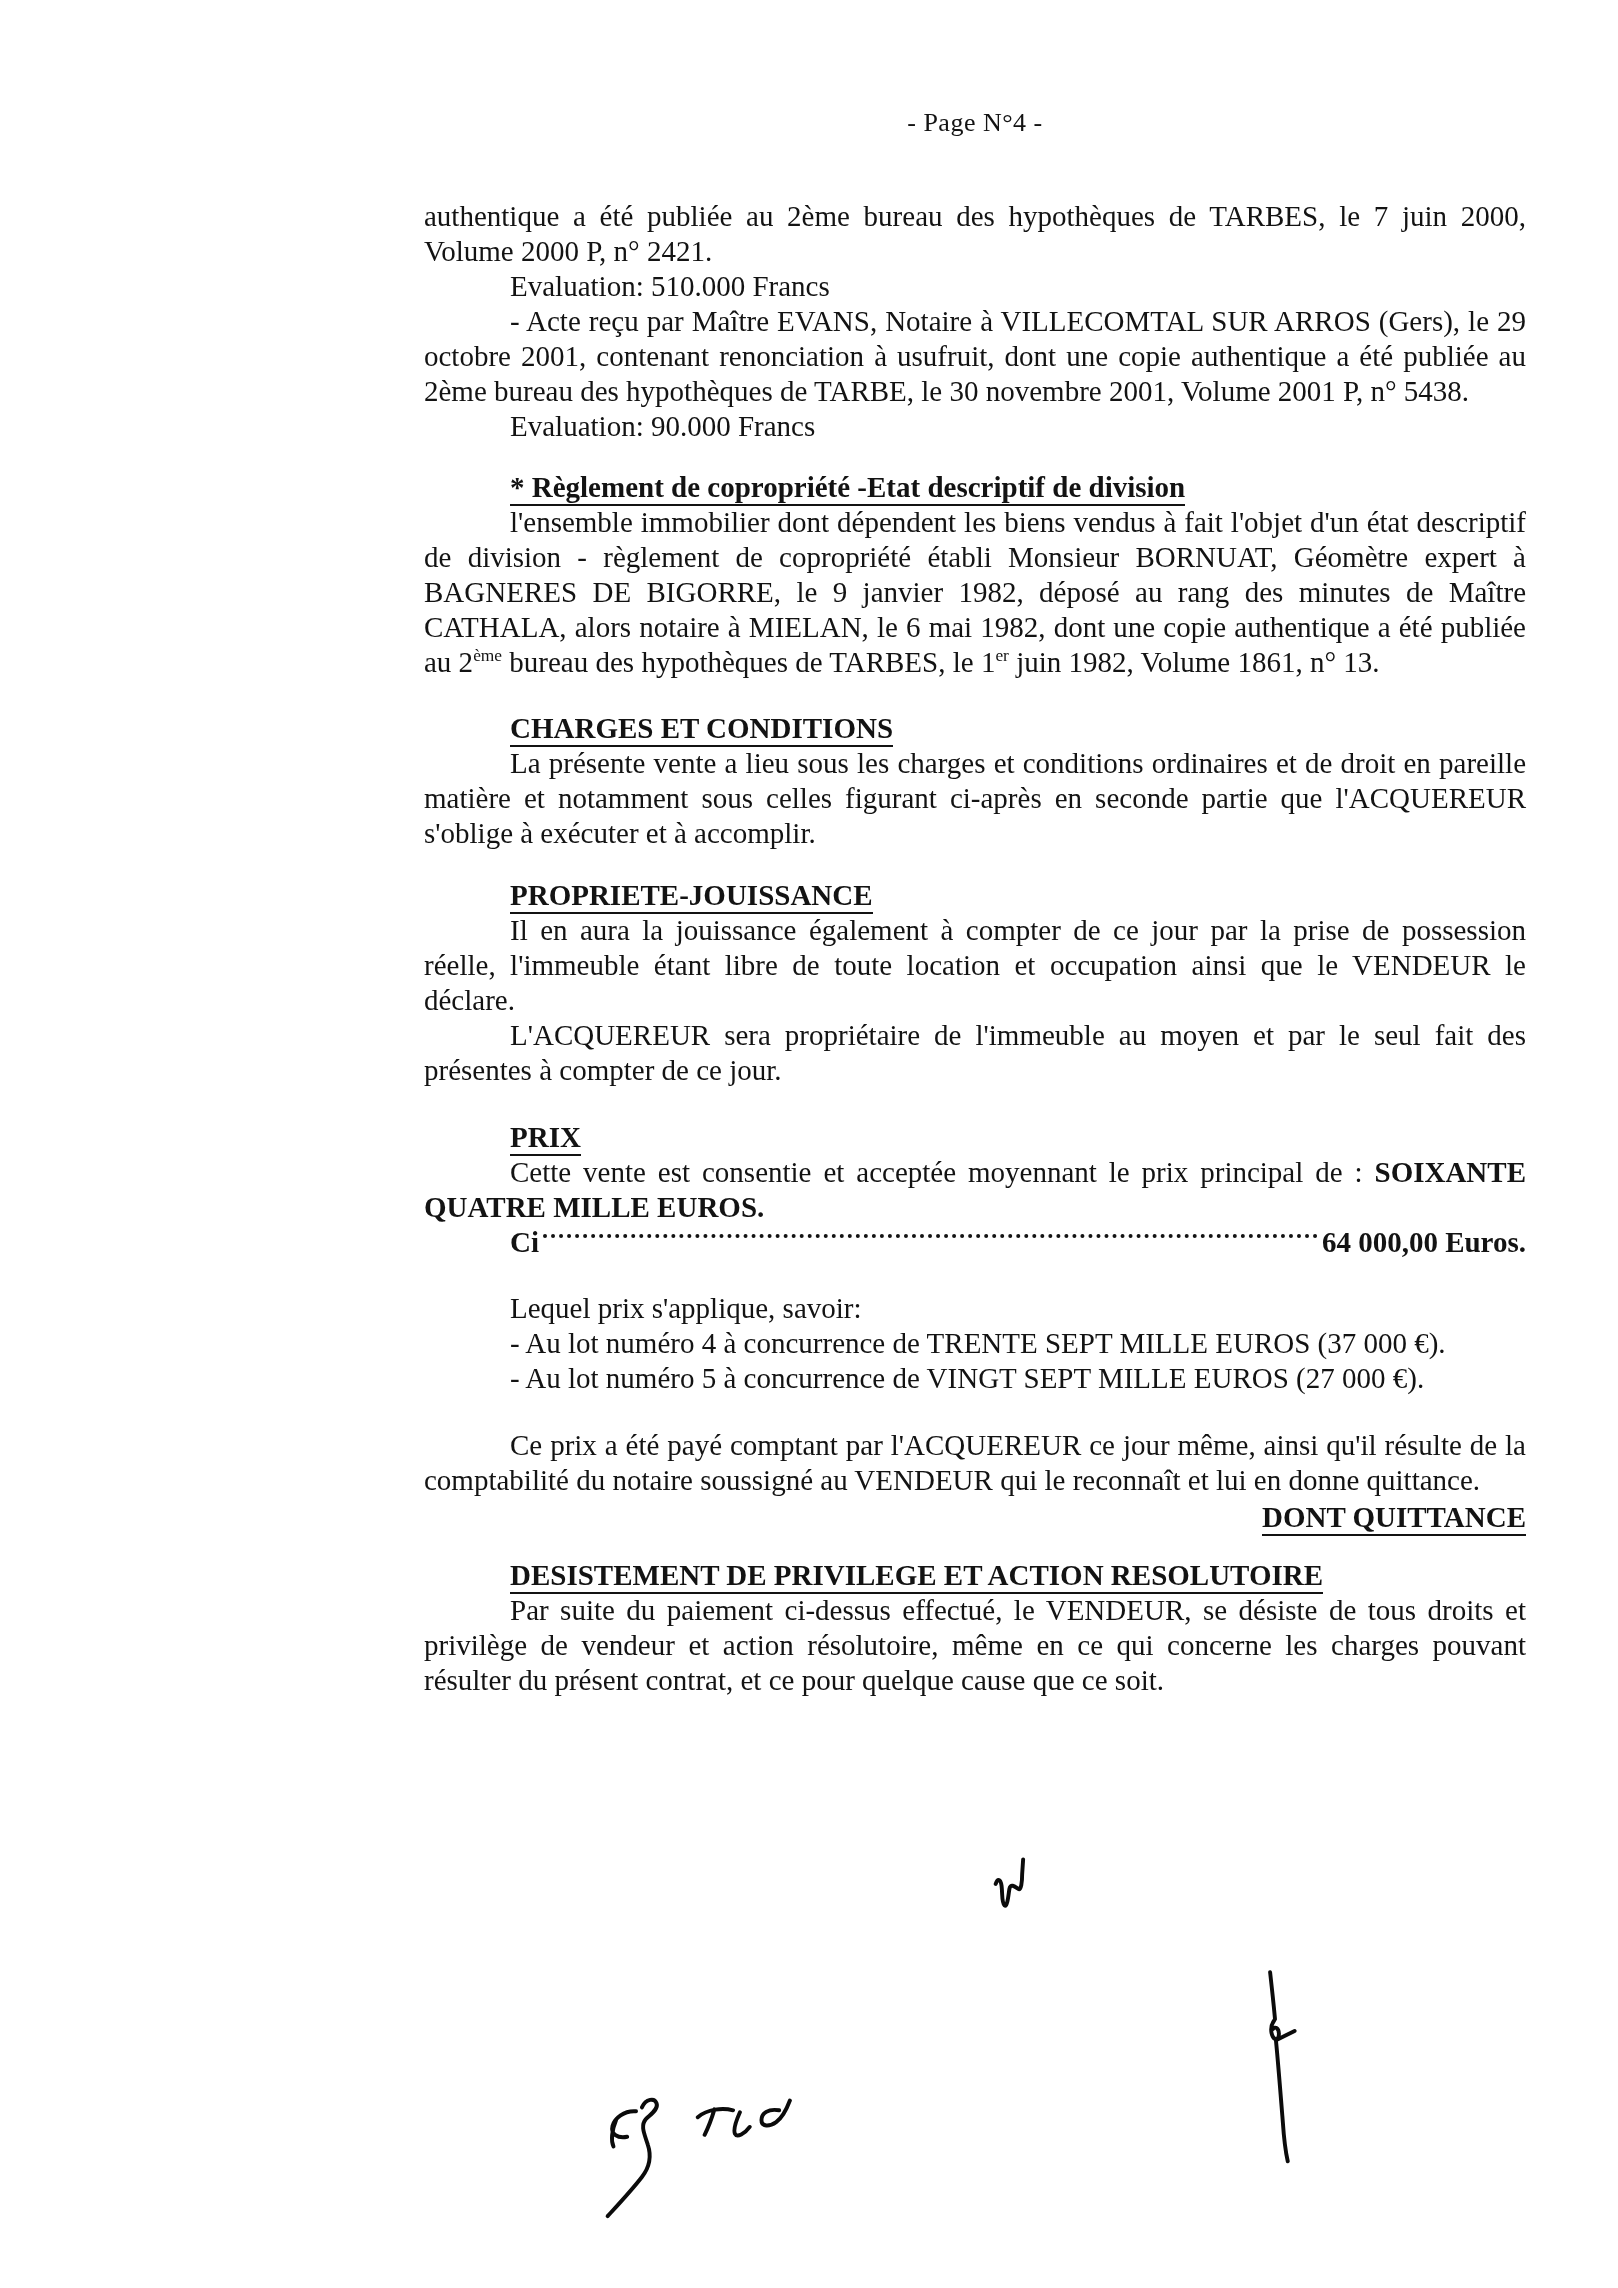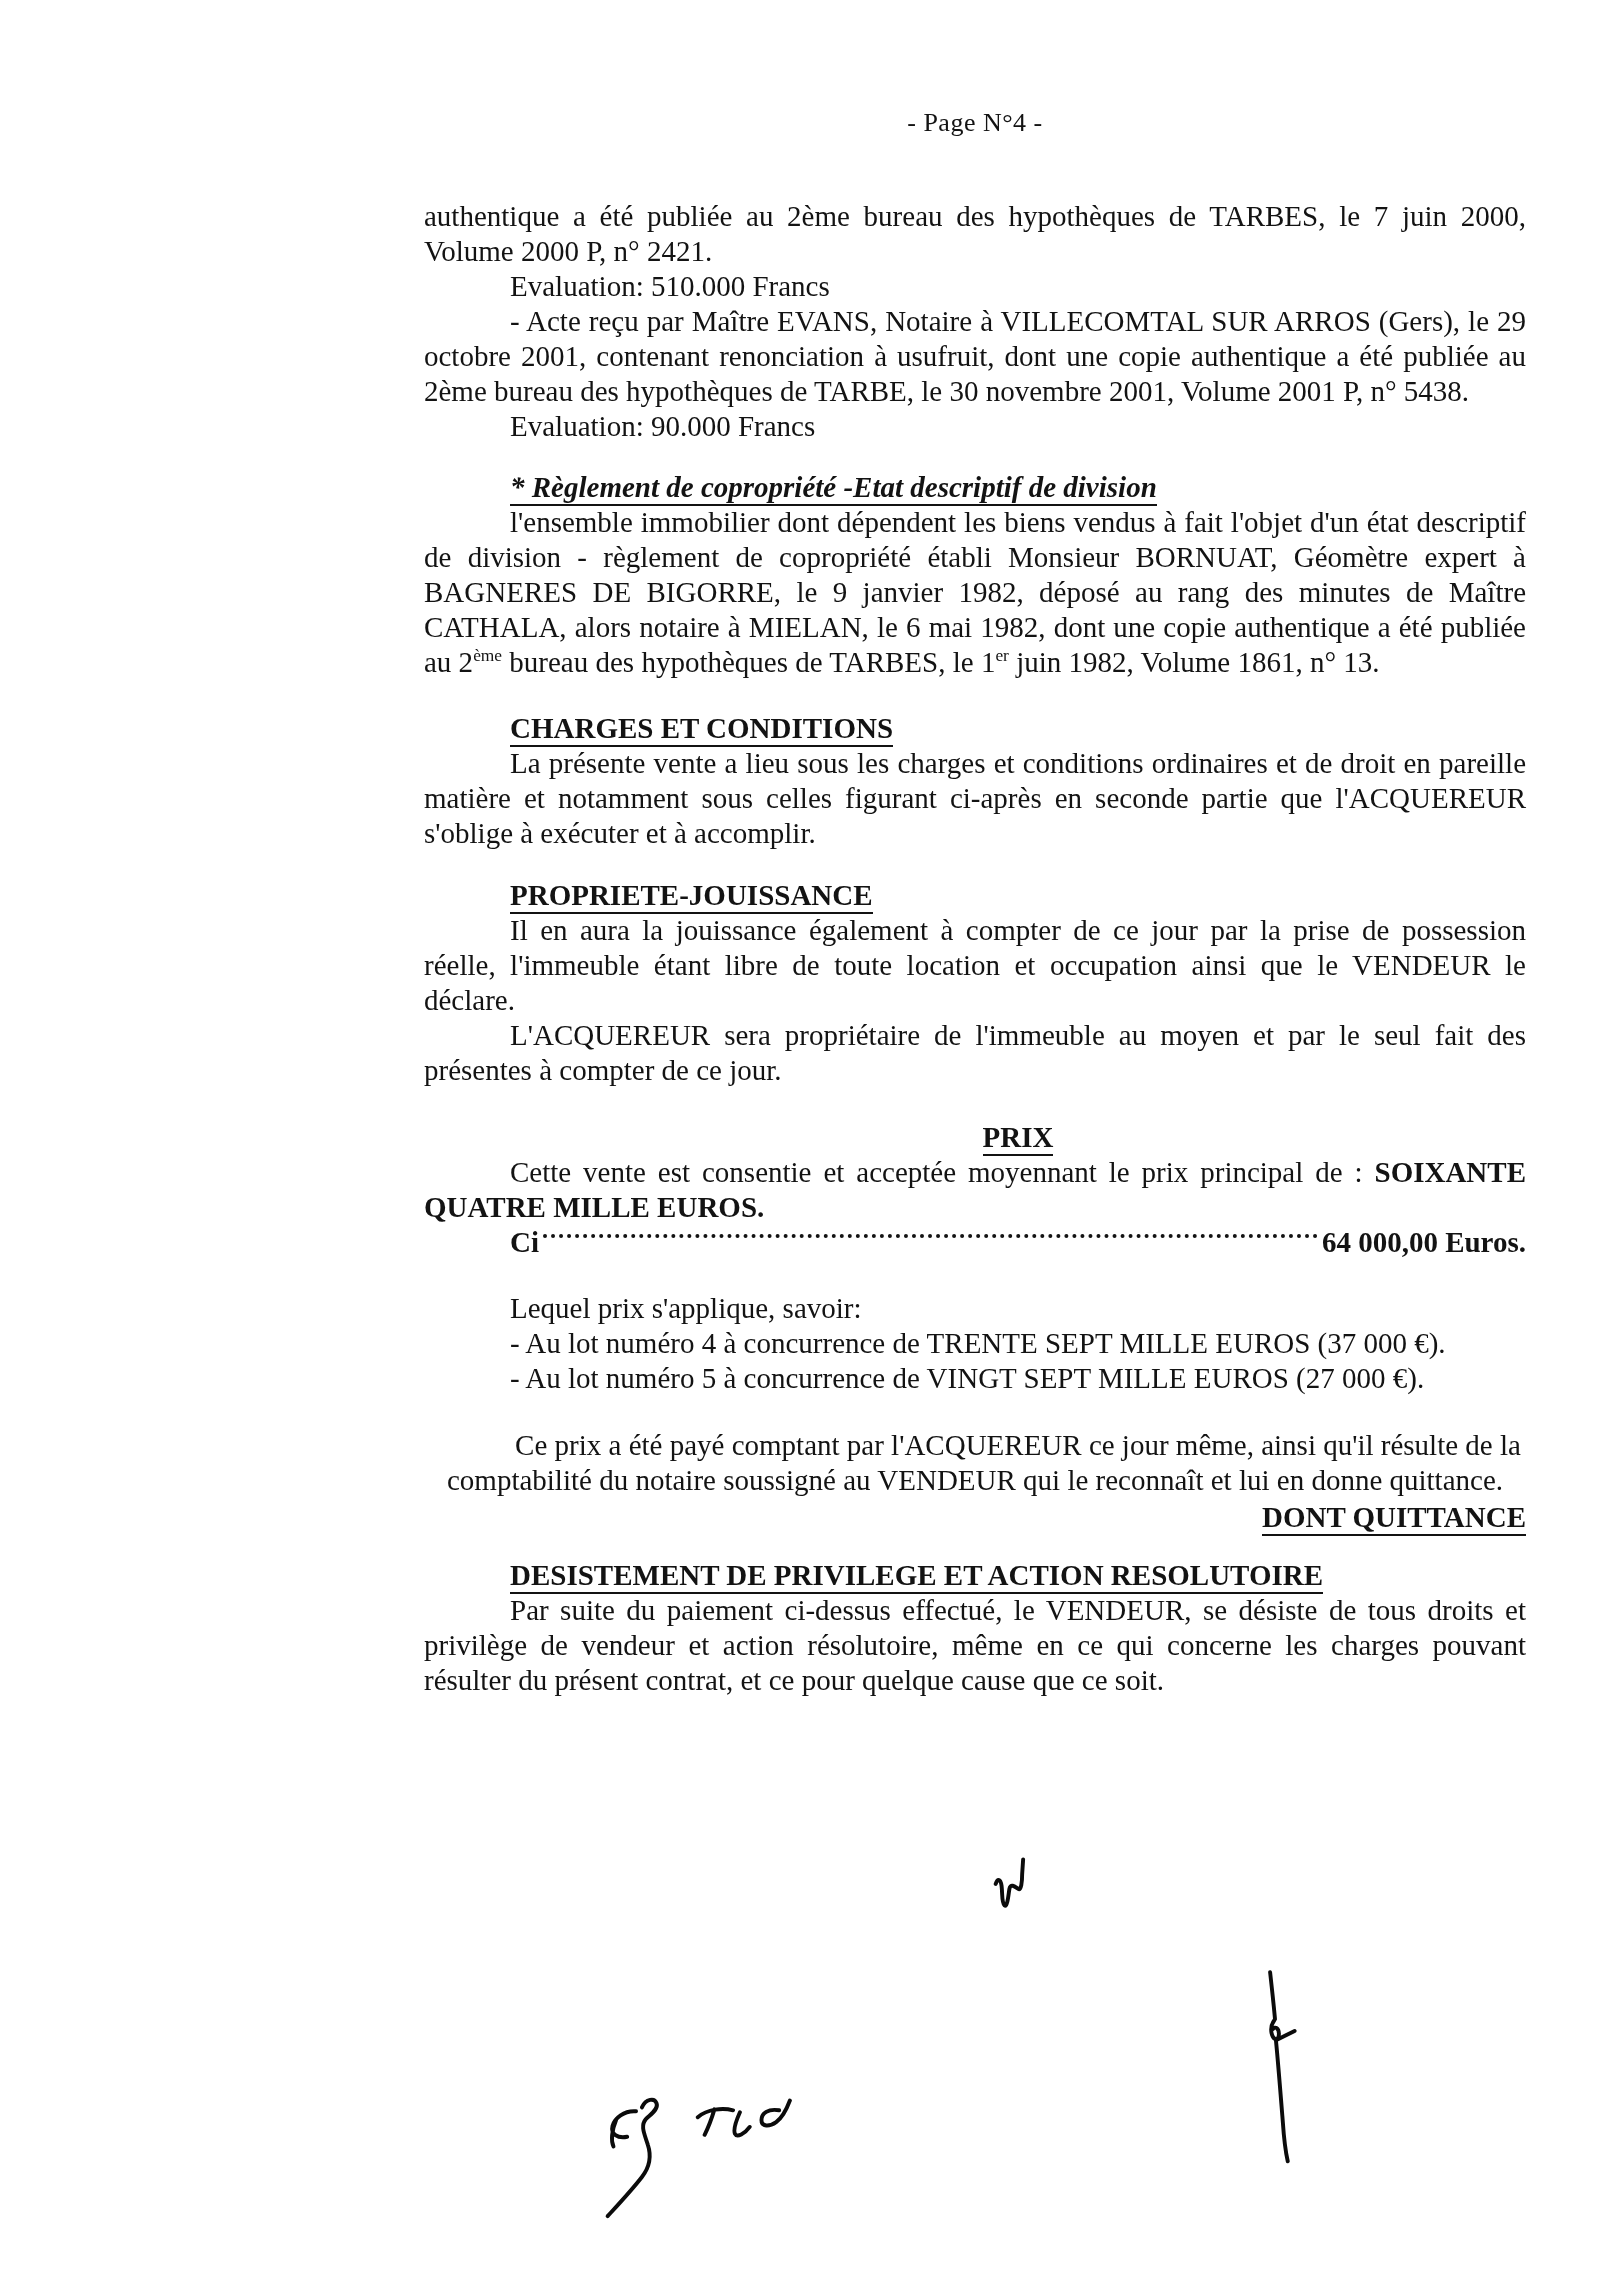--- a/index.html
+++ b/index.html
@@ -23,24 +23,24 @@
     left:424px; top:199px; width:1102px;
     font-size:29px;
     line-height:35px;
     text-align:left;
   }
   .content p { margin:0; }
   .ind  { text-indent:86px; }
   .just { text-align:justify; }
   .heading { text-indent:86px; font-weight:bold; }
   .u { border-bottom:2.9px solid currentColor; padding-bottom:1px; }
-  .mt26 { margin-top:25.5px !important;font-style:italic; }
+  .mt26 { margin-top:25.5px !important; }
   .mt32 { margin-top:31px !important; }
   .mt28 { margin-top:27.4px !important; }
-  .mt33 { margin-top:32px !important;text-align:center; }
+  .mt33 { margin-top:32px !important; }
   .mt24 { margin-top:23.5px !important; }
   .right { text-align:right; text-indent:0; margin-top:2px !important; font-weight:bold; }
   sup { font-size:0.6em; line-height:0; vertical-align:super; }
   .bold { font-weight:bold; }
   .ci-line {
     display:flex; align-items:center;
     margin-left:86px; font-weight:bold;
   }
   .ci-leader {
     flex:1 1 auto;

